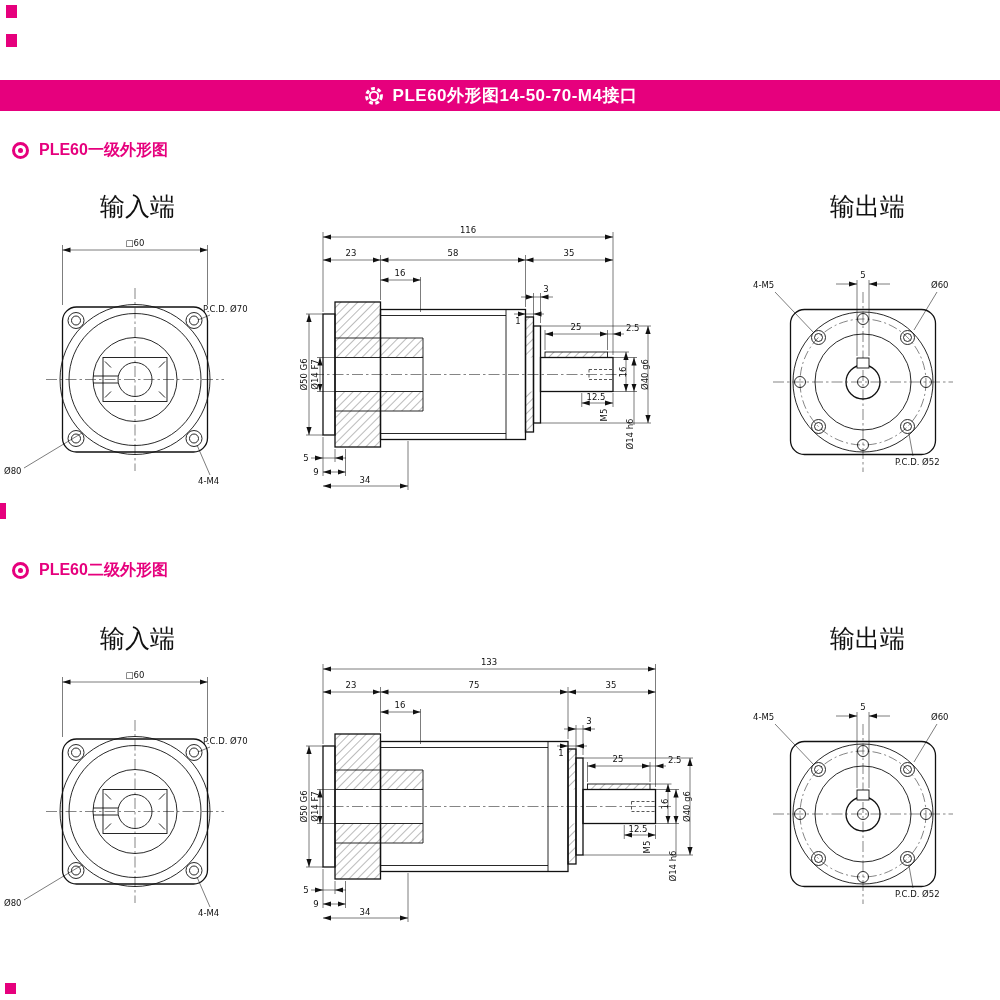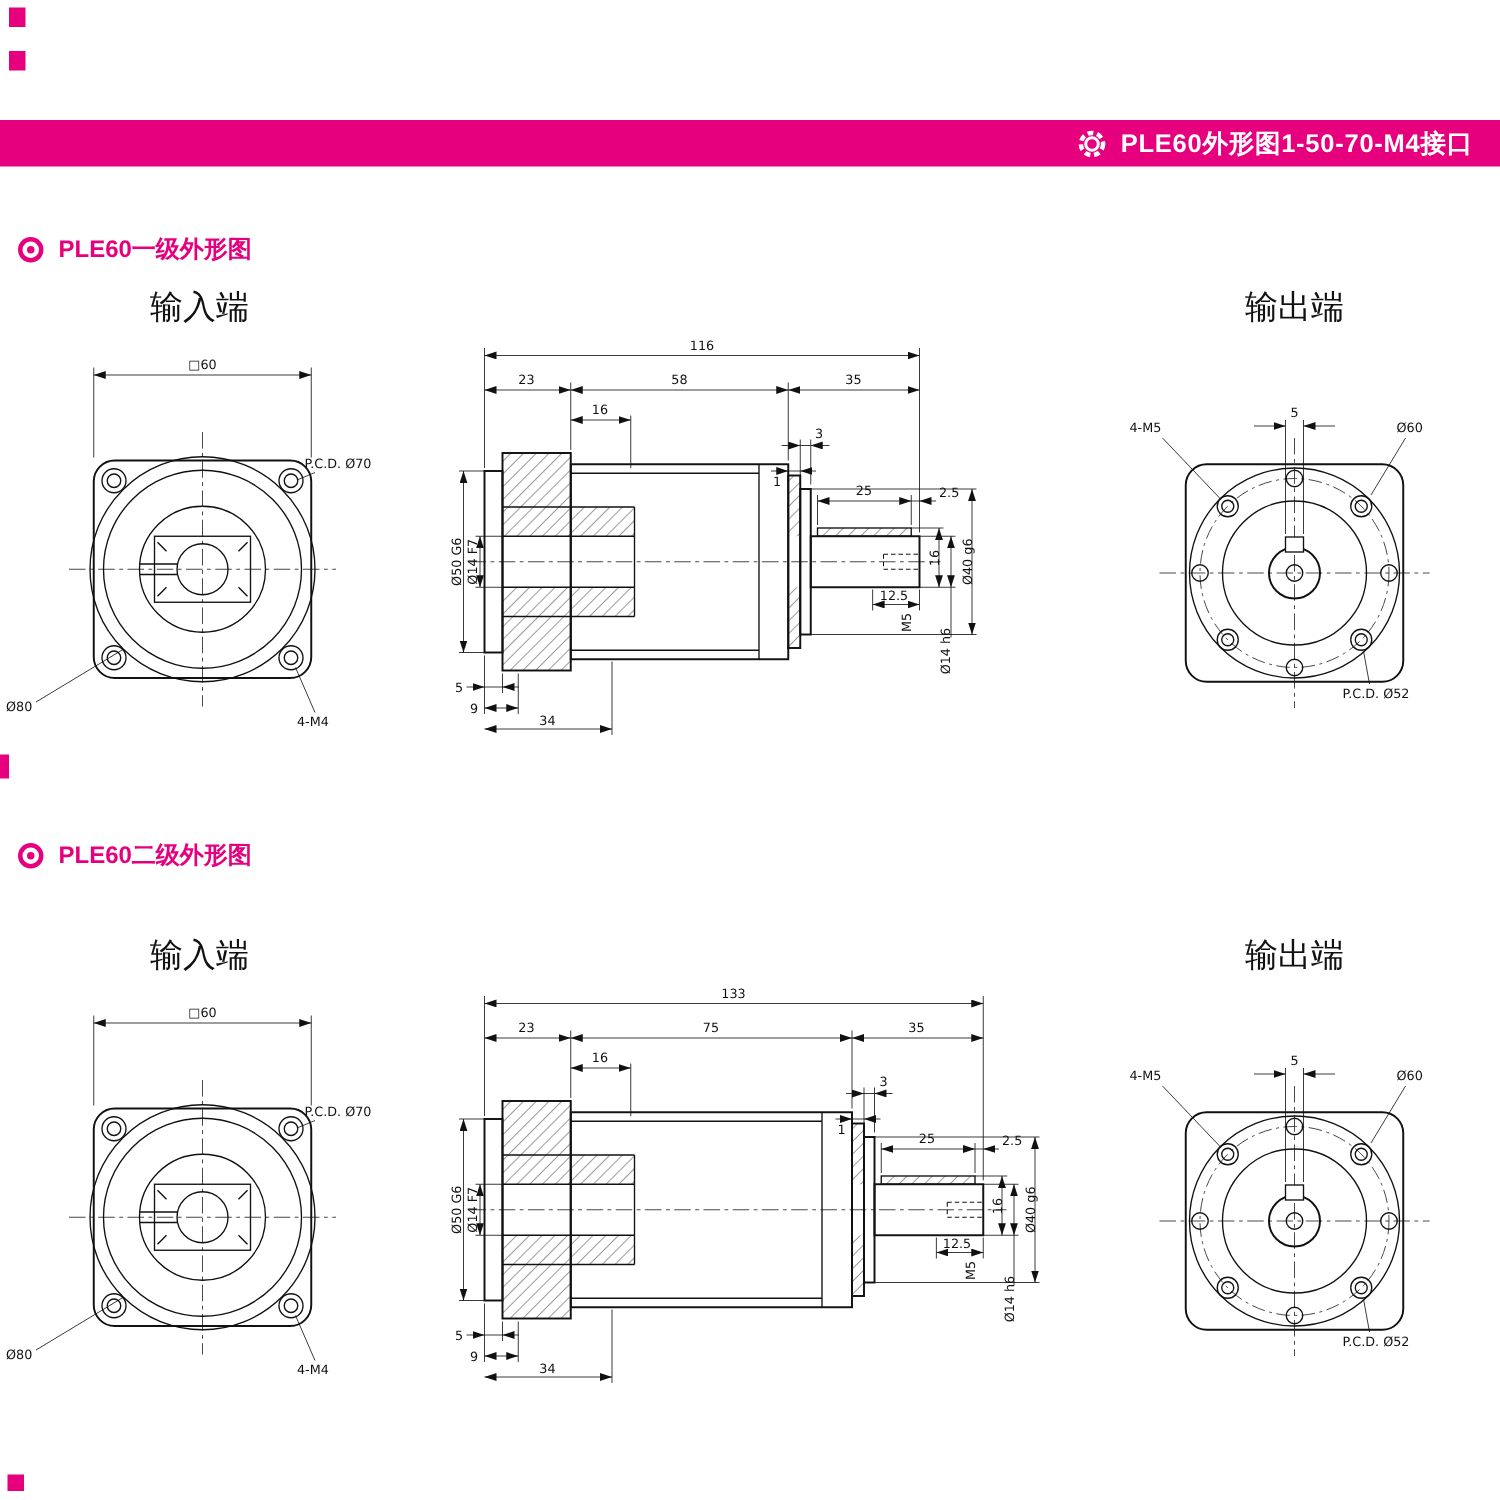--- a/index.html
+++ b/index.html
@@ -1,29 +1,29 @@
 <!DOCTYPE html>
 <html><head>
 <meta charset="utf-8">
 <style>
   html,body{margin:0;padding:0}
   body{width:1000px;height:1000px;position:relative;background:#fff;
        font-family:"Liberation Sans",sans-serif;overflow:hidden}
   .mark{position:absolute;background:#e6007d}
   .bar{position:absolute;left:0;top:80px;width:100%;height:31px;background:#e6007d;
-       color:#fff;display:flex;align-items:center;justify-content:flex-end;
+       color:#fff;display:flex;align-items:center;justify-content:center;
        padding:0 18px;box-sizing:border-box}
   .bar-left{display:flex;align-items:center;gap:8px}
   .bar-title{font-size:17px;font-weight:bold;letter-spacing:.5px}
   .sec-head{position:absolute;left:12px;display:flex;align-items:center;gap:10px;
        color:#e6007d;font-size:16px;font-weight:bold}
   .bullet{width:11px;height:11px;border:3px solid #e6007d;border-radius:50%;
        display:inline-flex;align-items:center;justify-content:center}
   .bullet-dot{width:5px;height:5px;border-radius:50%;background:#e6007d}
-  .end-label{position:absolute;font-size:22px;color:#111;
+  .end-label{position:absolute;font-size:25px;color:#111;
        font-family:"DejaVu Serif","Liberation Serif",serif}
   .dwg{position:absolute}
   .ol{fill:none;stroke:#111;stroke-width:1.3}
   .tl{fill:none;stroke:#111;stroke-width:.9}
   .olw{fill:#fff;stroke:#111;stroke-width:.9}
   .ext{stroke:#111;stroke-width:.55;fill:none}
   .dim{stroke:#111;stroke-width:.55;fill:none;marker-start:url(#mk);marker-end:url(#mk)}
   .de{stroke:#111;stroke-width:.55;fill:none;marker-end:url(#mk)}
   .ds{stroke:#111;stroke-width:.55;fill:none;marker-start:url(#mk)}
   .dp{stroke:#111;stroke-width:.55;fill:none}
@@ -55,24 +55,24 @@
 <div class="mark" style="left:5px;top:983px;width:11px;height:11px"></div>
 
 <header class="bar">
   <div class="bar-left">
     <svg class="gear" width="22" height="22" viewBox="-11 -11 22 22">
       <circle r="7.4" fill="none" stroke="#fff" stroke-width="3" stroke-dasharray="3.8 2.55"></circle>
       <circle r="4.2" fill="none" stroke="#fff" stroke-width="2"></circle>
     </svg>
     <span class="bar-title">PLE60外形图</span>
   </div>
-  <span class="bar-title">1-50-70-M4接口</span>
+  <span class="bar-title">14-50-70-M4接口</span>
 </header>
 
-<div class="sec-head" style="top:156px">
+<div class="sec-head" style="top:140px">
   <span class="bullet">
       <span class="bullet-dot"></span>
     </span>
   <span>PLE60一级外形图</span>
 </div>
 <div class="end-label" style="left:100px;top:190px">输入端</div>
 <div class="end-label" style="left:830px;top:190px">输出端</div>
 
 <svg class="dwg" style="left:0;top:222px" width="280" height="292" viewBox="0 0 280 292">
   <g class="cl">

